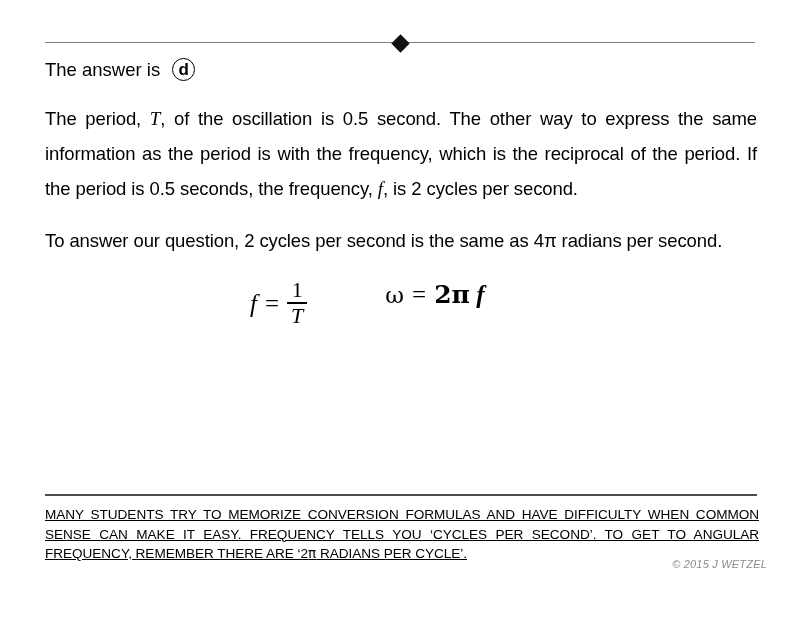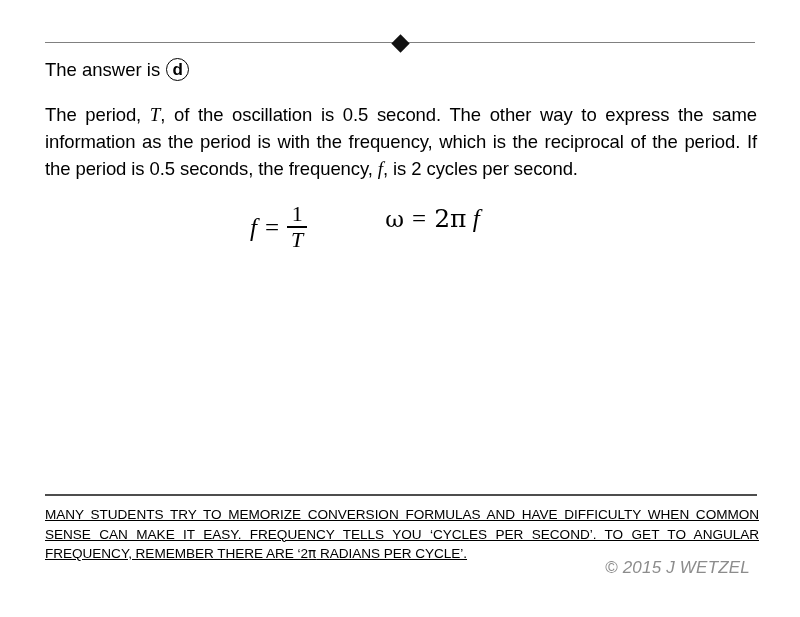--- a/index.html
+++ b/index.html
@@ -52,33 +52,33 @@
   
   .body-area {
     position: absolute;
     left: 45px;
     top: 56px;
     width: 712px;
   }
   p.para {
     margin: 12px 0 17px 0;
     font-size: 18.5px;
-    line-height: 27px;
+    line-height: 35px;
     text-align: justify;
     text-justify: inter-word;
     letter-spacing: -0.1px;
   }
   .answer-line {
     margin: 0 0 18px 0;
     font-size: 18.5px;
     line-height: 27px;
     text-align: left;
     display: flex;
     align-items: center;
-    gap: 6px;
+    gap: 12px;
   }
   .circled {
     display: inline-flex;
     align-items: center;
     justify-content: center;
     width: 23px;
     height: 23px;
     border: 1.4px solid #000;
     border-radius: 50%;
     font-weight: bold;
@@ -89,21 +89,21 @@
     top: 0px;
   }
   .mathvar {
     font-family: "Liberation Serif", serif;
     font-style: italic;
     font-size: 19px;
   }
   .ital {
     font-style: italic;
   }
-  .nowrapspan { white-space: nowrap; }
+  .nowrapspan { white-space: nowrap; font-weight: bold; }
 
   
   .formula-row {
     margin-top: 22px;
     padding-left: 205px;
     display: flex;
     align-items: flex-start;
     gap: 78px;
     font-family: "Liberation Serif", serif;
     font-size: 25px;
@@ -170,23 +170,23 @@
     text-align: justify;
     text-justify: inter-word;
     letter-spacing: -0.05px;
     text-decoration: underline;
   }
   .footer-note .pi-sm {
     font-family: "DejaVu Sans", sans-serif;
   }
   .copyright {
     position: absolute;
-    right: 50px;
+    right: 33px;
     top: 558px;
-    font-size: 17px;
+    font-size: 11px;
     font-style: italic;
     color: #8c8c8c;
     letter-spacing: 0.2px;
   }
 </style>
 </head>
 <body>
 
 <div class="slide">
 
@@ -198,20 +198,21 @@
   <div class="body-area">
 
     <div class="answer-line">
       <span>The answer is</span>
         <span class="circled">d</span>
     </div>
 
     <p class="para"><span>The period, </span><span class="mathvar">T</span><span>, of the oscillation is 0.5 second.  The other way to express the same information as the period is with the frequency, which is the reciprocal of the period.  If the period is 0.5 seconds, the frequency, </span><span class="mathvar">f</span><span>, is 2 cycles per second.</span></p>
 
 
+    <p class="para">To answer our question, 2 cycles per second is the same as 4π radians per second.</p>
 
 
     <div class="formula-row">
 
       <div class="formula">
         <span class="f-italic">f</span>
         <span>=</span>
         <span class="frac">
           <span class="num">1</span>
           <span class="bar"></span>

